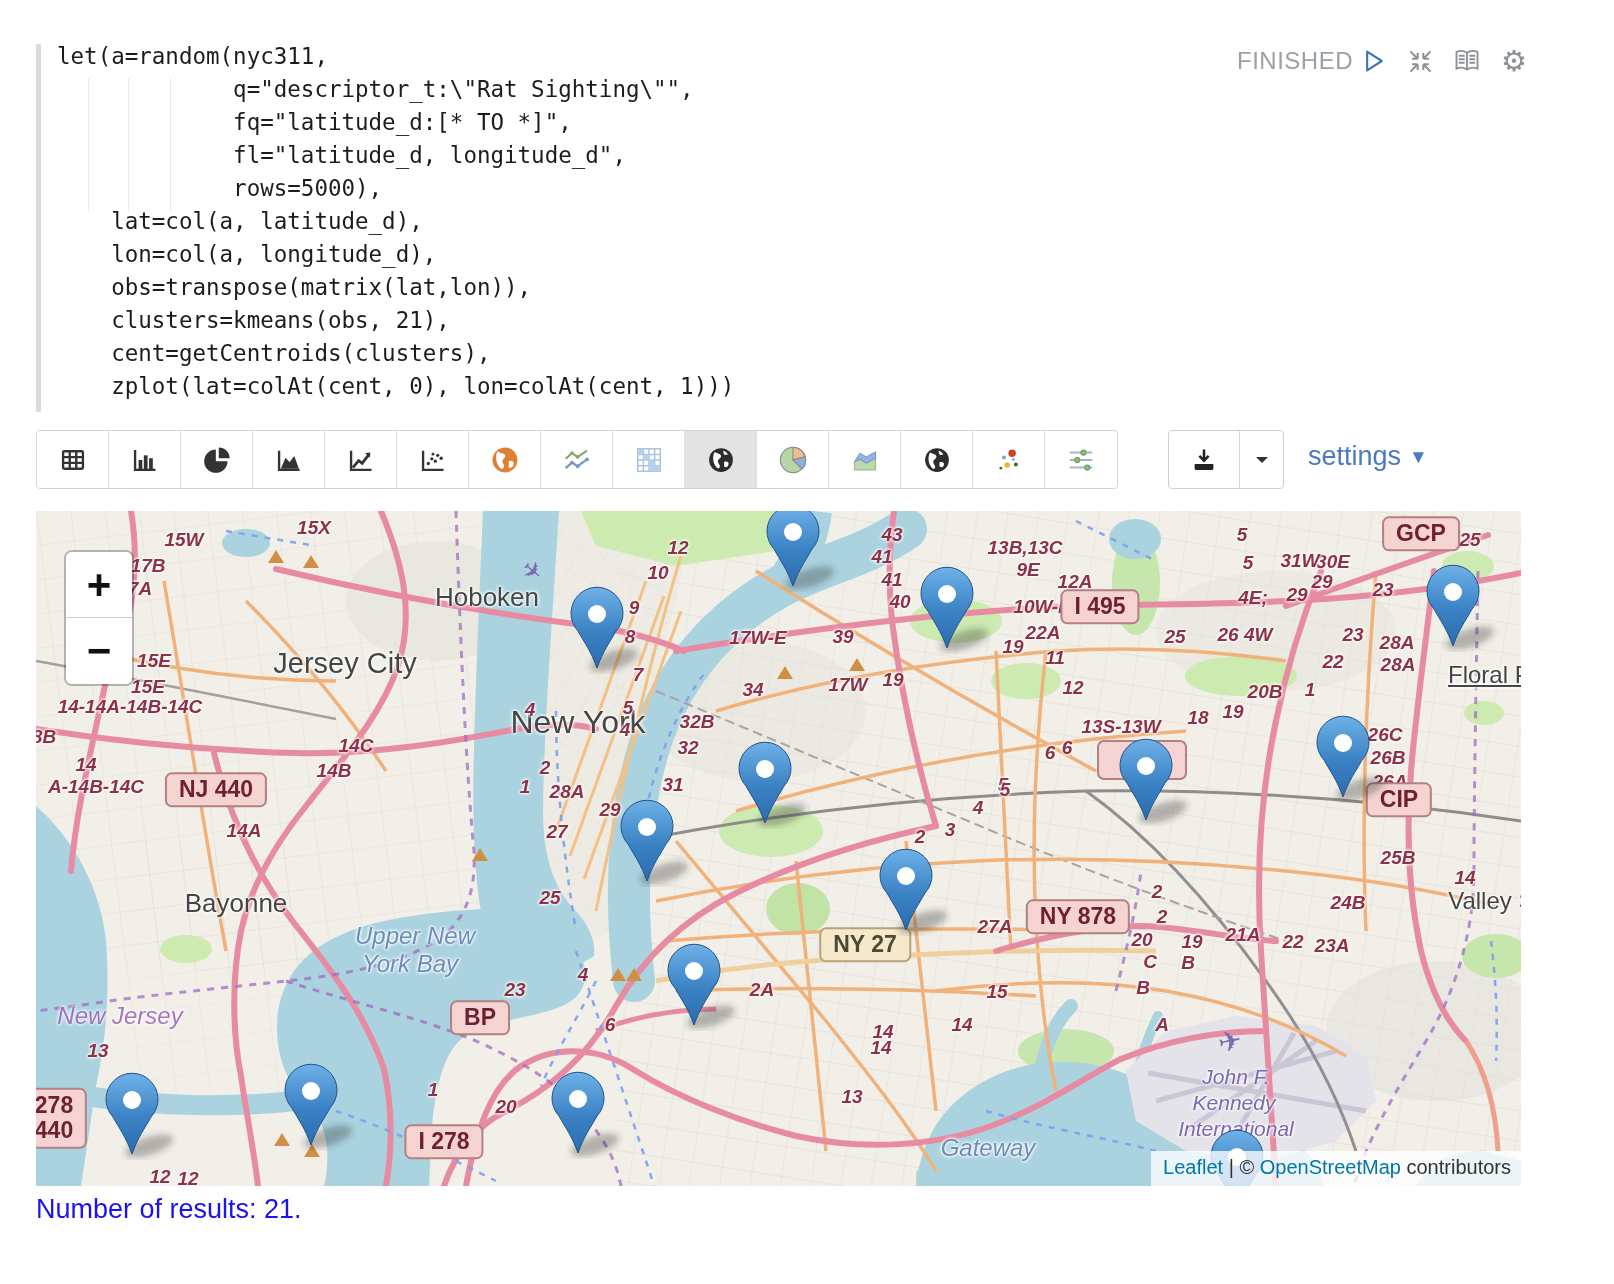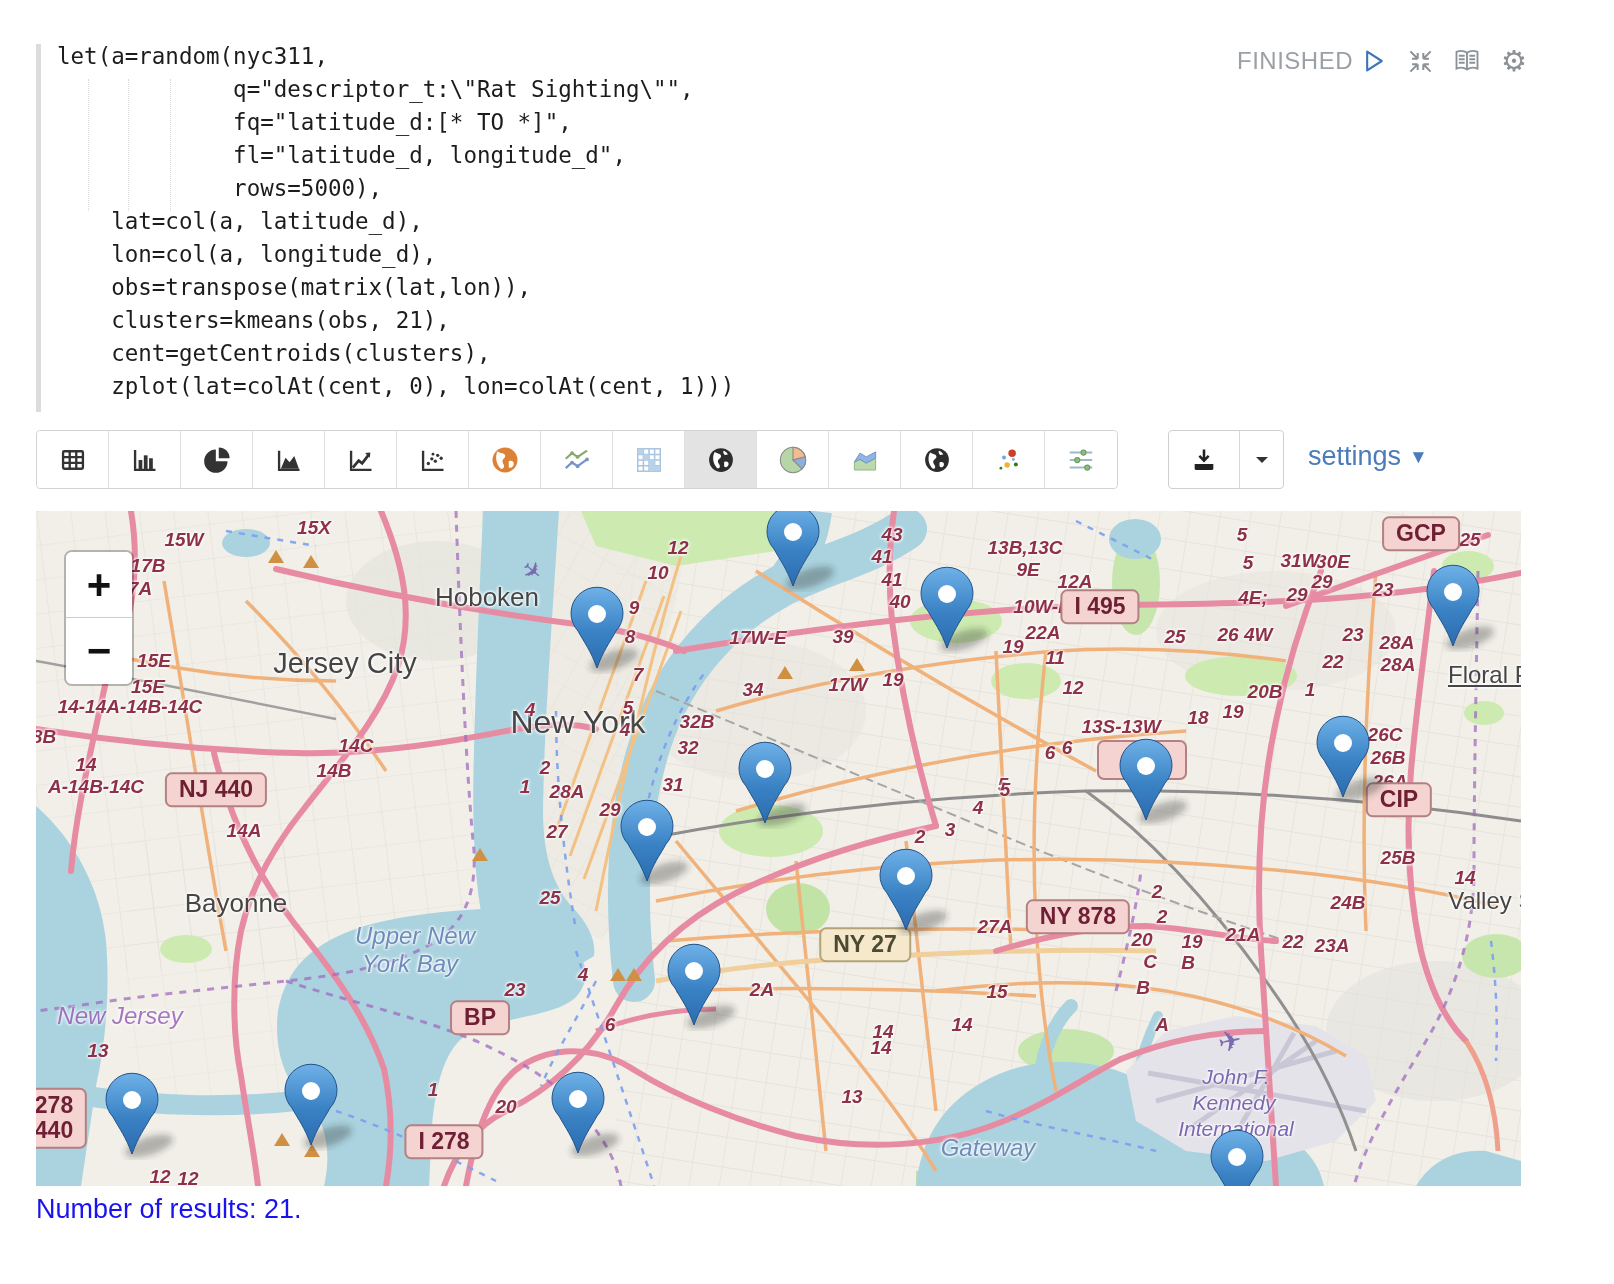--- a/index.html
+++ b/index.html
@@ -615,15 +615,16 @@
         <path d="M0,0 C-6,-17 -13,-26 -19,-37 A26,26 0 1 1 19,-37 C13,-26 6,-17 0,0 Z" fill="url(#ping)" stroke="#22538a" stroke-width="1"></path>
         <circle cx="0" cy="-54" r="9" fill="#ffffff"></circle>
       </svg>
     </div>
 
   <div class="zoomctl">
     <div class="zbtn">+</div>
     <div class="zbtn">−</div>
   </div>
 
+  <div class="attribution"><a>Leaflet</a><span> | © </span><a>OpenStreetMap</a><span> contributors</span></div>
 </div>
 
 <div class="result">Number of results: 21.</div>
 
 </body></html>

